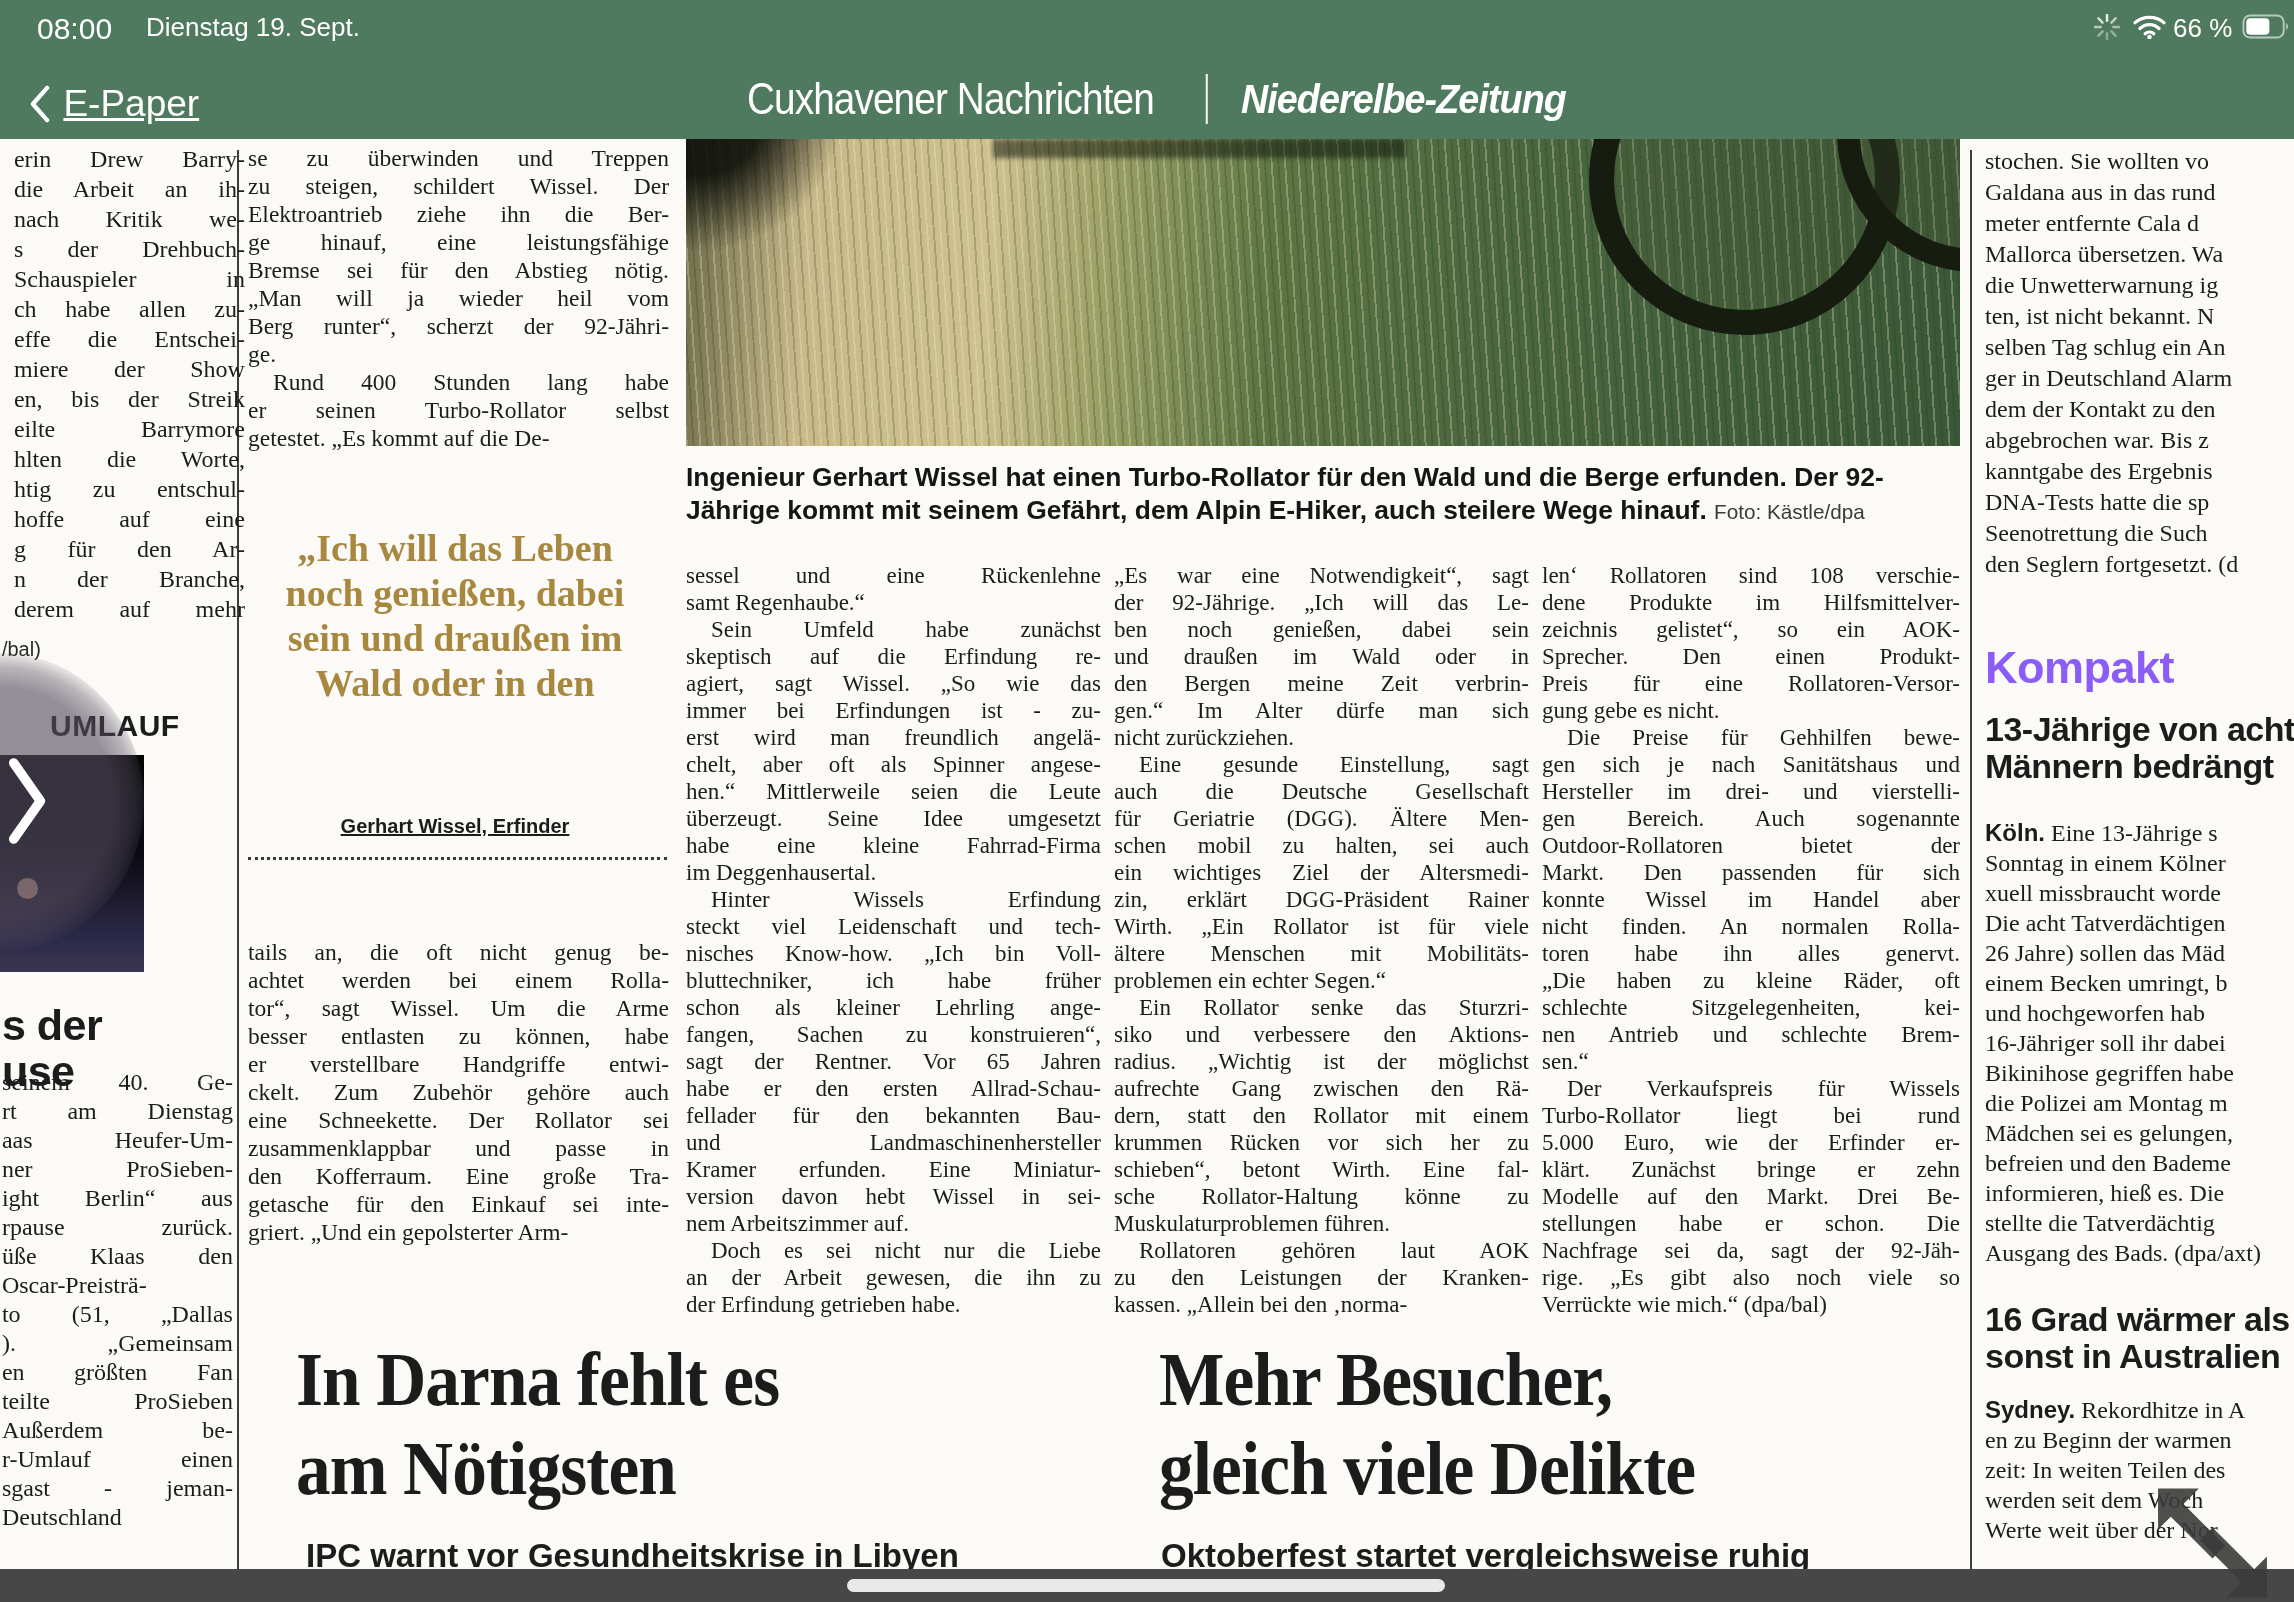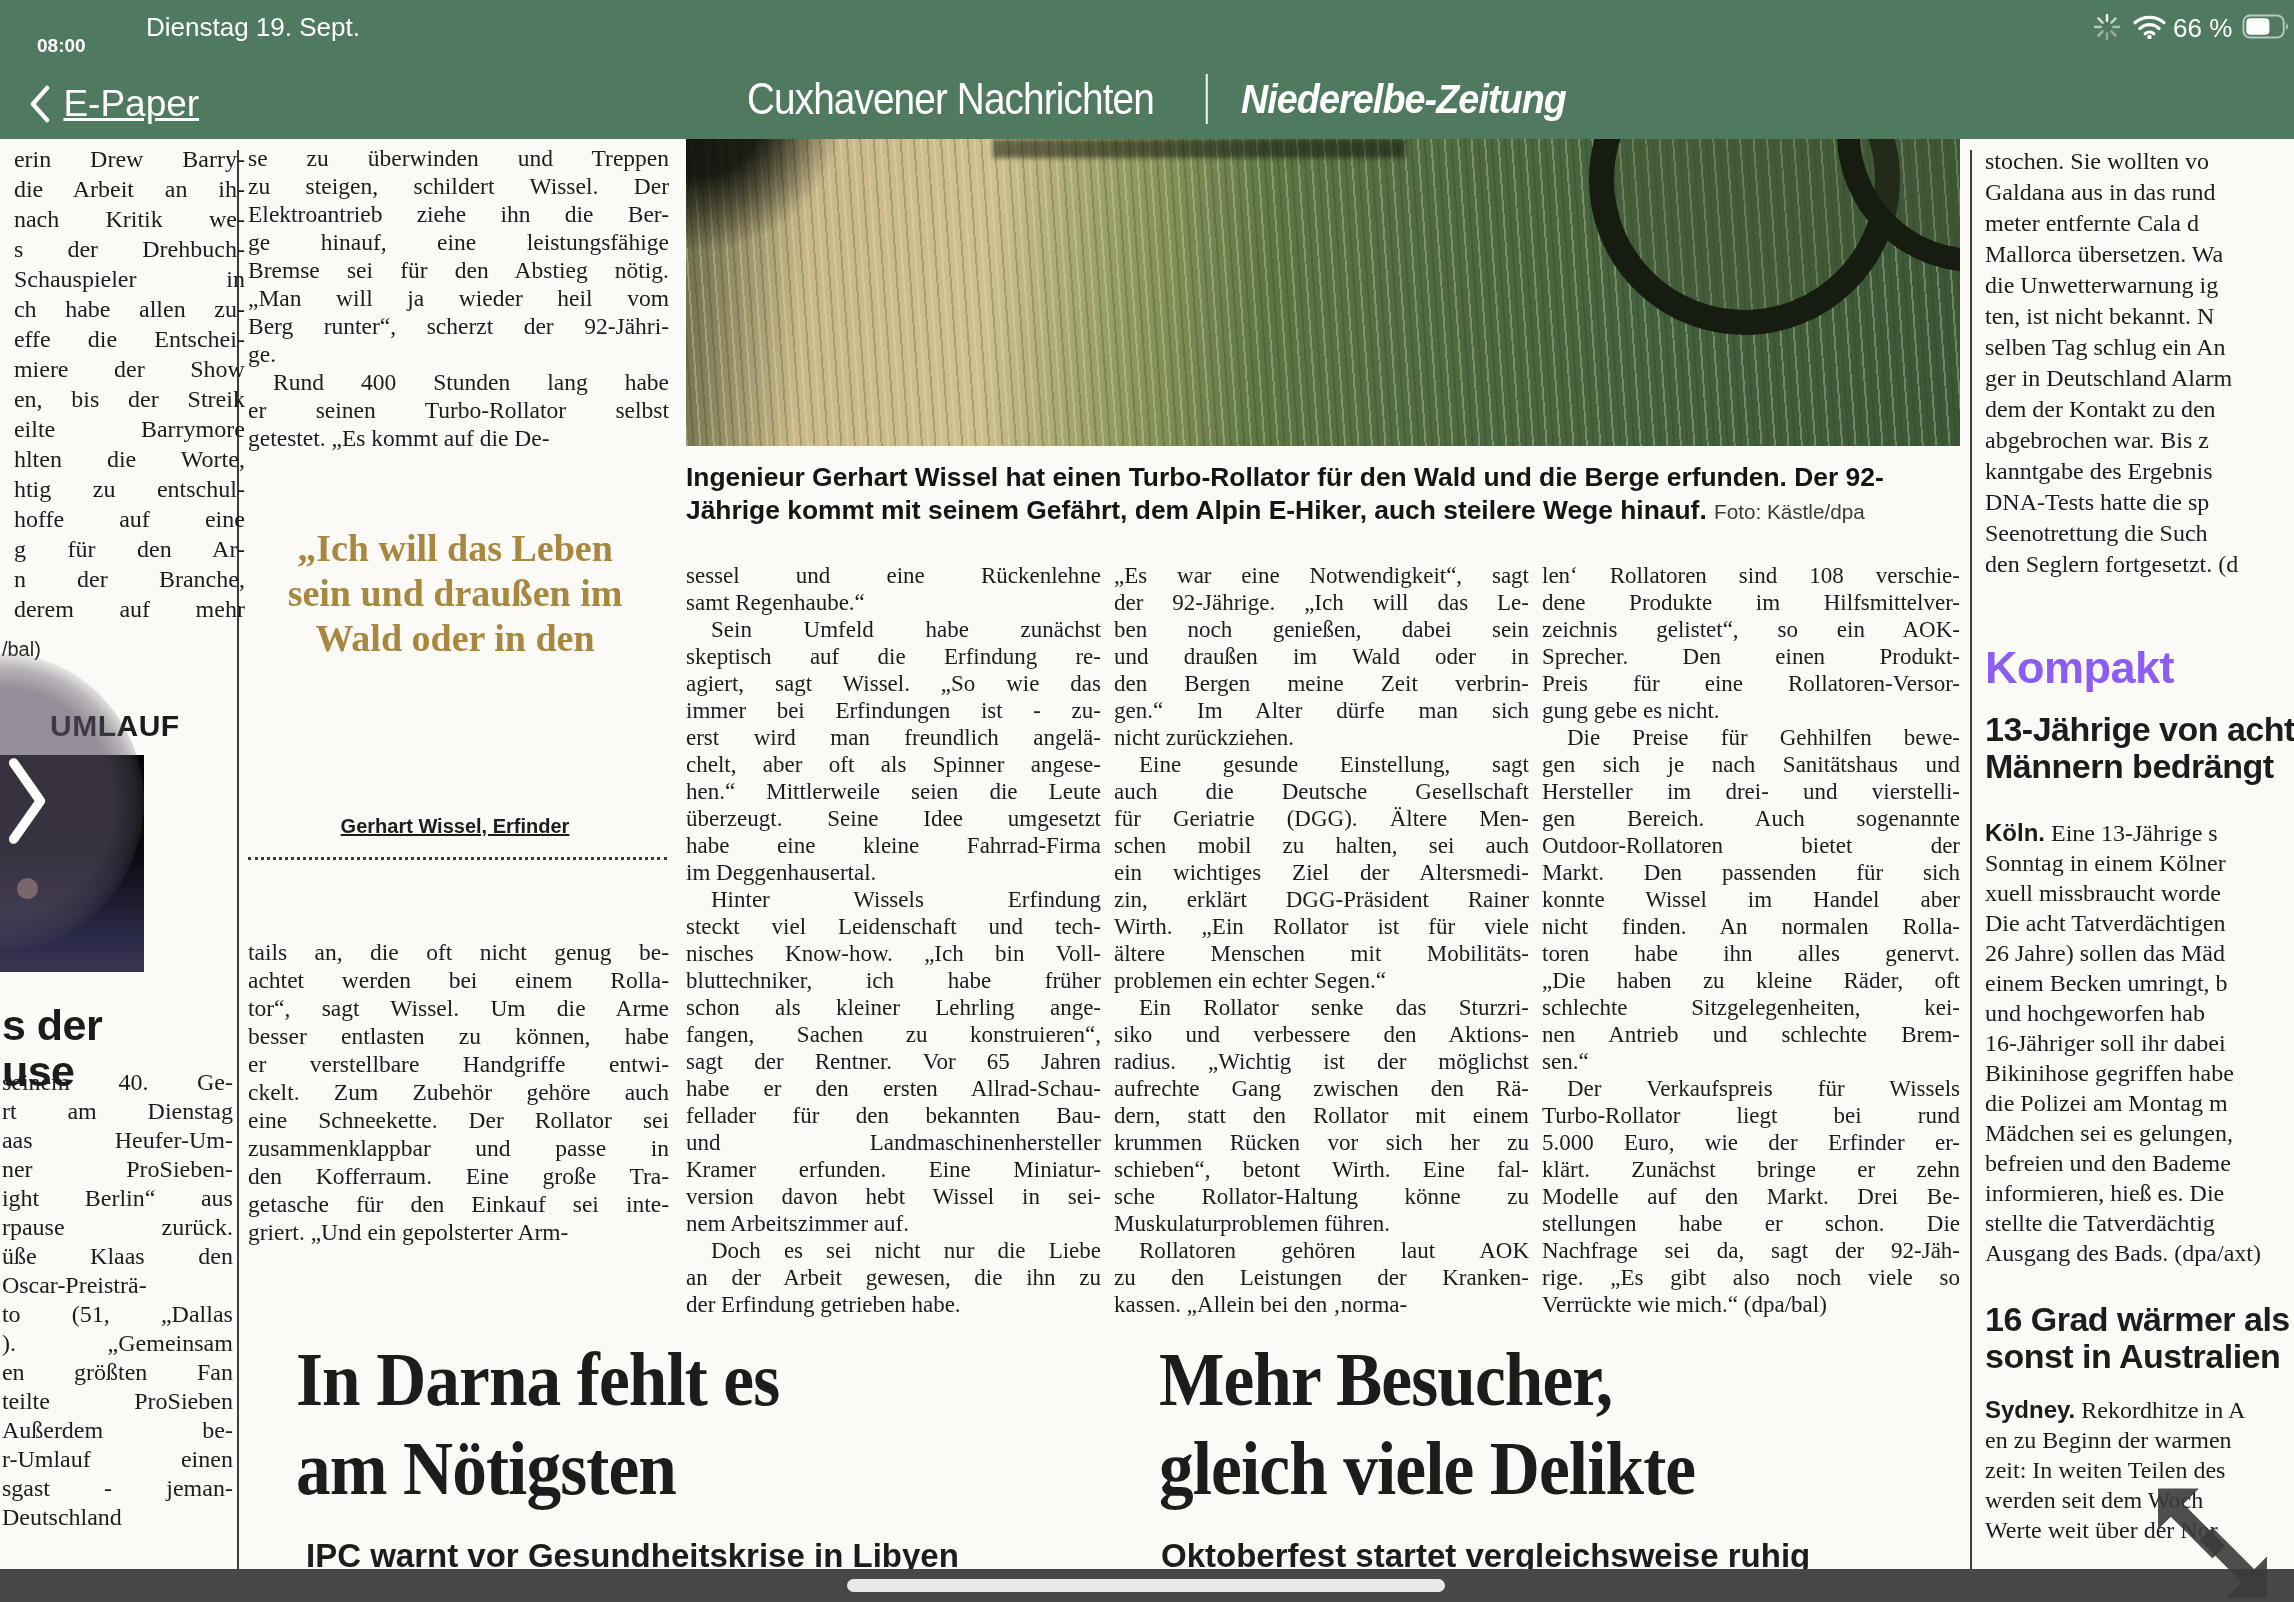--- a/index.html
+++ b/index.html
@@ -2,21 +2,21 @@
 <html><head>
 <meta charset="utf-8">
 <style>
   html,body{margin:0;padding:0;background:#222;}
   .page{position:relative;width:2294px;height:1602px;overflow:hidden;background:#fbfaf6;
         font-family:"Liberation Serif","DejaVu Serif",serif;color:#1c1c1c;}
   .abs{position:absolute;}
   .sans{font-family:"Liberation Sans","DejaVu Sans",sans-serif;}
   
   .hdr{left:0;top:0;width:2294px;height:139px;background:#4f7a5f;color:#fff;z-index:10;}
-  .time{left:37px;top:11.5px;font-size:19px;font-weight:bold;margin-top:23px;}
+  .time{left:37px;top:11.5px;font-size:30px;font-weight:normal;}
   .date{left:146px;top:11.5px;font-size:26px;}
   .pct{left:2173px;top:12.5px;font-size:26px;}
   .backwrap{left:29px;top:83px;display:flex;align-items:center;gap:13.4px;cursor:pointer;}
   .backlabel{font-size:37px;font-weight:300;text-decoration:underline;}
   .masthead{left:50%;top:73px;transform:translateX(-50%);display:flex;align-items:center;gap:19px;white-space:nowrap;}
   .m1{font-size:45px;display:inline-block;transform:scaleX(.86);transform-origin:center;letter-spacing:-1px;}
   .msep{width:1.9px;height:50px;background:rgba(255,255,255,.95);}
   .m2{font-size:41px;font-weight:bold;font-style:italic;display:inline-block;transform:scaleX(.92);letter-spacing:-1px;}
   
   .vrule{width:1.9px;background:#3d3d3d;}
@@ -168,20 +168,21 @@
       <div class="ln jl">Bremse sei für den Abstieg nötig.</div>
       <div class="ln jl">„Man will ja wieder heil vom</div>
       <div class="ln jl">Berg runter“, scherzt der 92-Jähri-</div>
       <div class="ln">ge.</div>
       <div class="ln jl ind">Rund 400 Stunden lang habe</div>
       <div class="ln jl">er seinen Turbo-Rollator selbst</div>
       <div class="ln">getestet. „Es kommt auf die De-</div>
     </div>
   <div class="abs quote" style="left:240px;top:526px;width:430px">
       <div class="ln">„Ich will das Leben</div>
+      <div class="ln">noch genießen, dabei</div>
       <div class="ln">sein und draußen im</div>
       <div class="ln">Wald oder in den</div>
     </div>
   <div class="abs sans attr" style="left:240px;top:815px;width:430px">Gerhart Wissel, Erfinder</div>
   <div class="abs dots" style="left:248px;top:857px;width:419px"></div>
   <div class="abs bodycol" style="left:248px;top:938px;width:421px;font-size:23.5px;line-height:28px">
       <div class="ln jl">tails an, die oft nicht genug be-</div>
       <div class="ln jl">achtet werden bei einem Rolla-</div>
       <div class="ln jl">tor“, sagt Wissel. Um die Arme</div>
       <div class="ln jl">besser entlasten zu können, habe</div>

